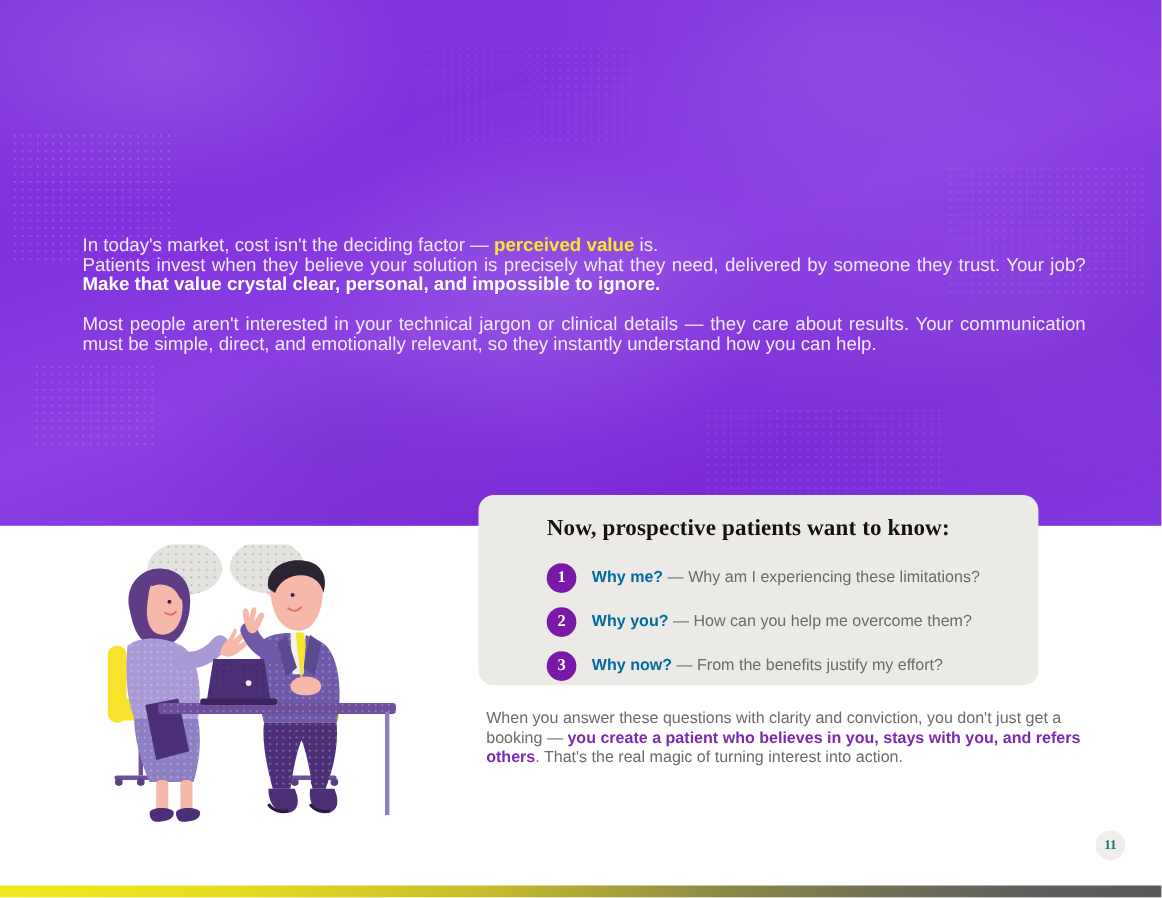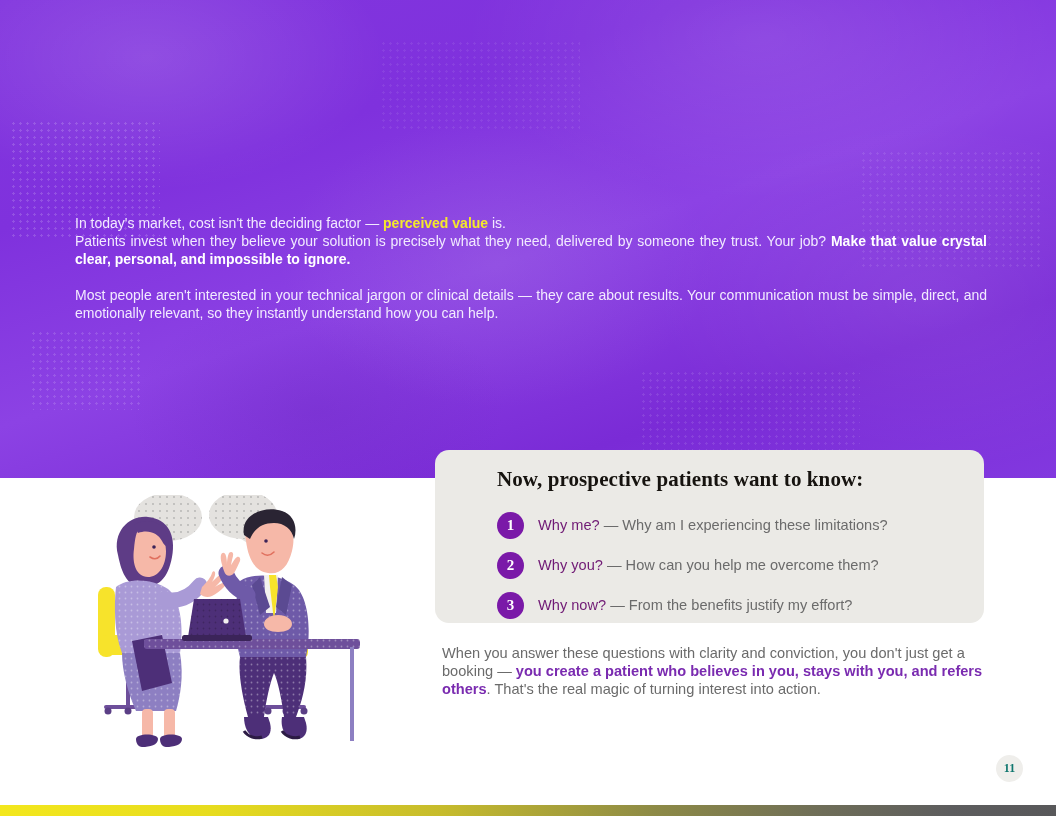--- a/index.html
+++ b/index.html
@@ -36,51 +36,51 @@
     position:absolute;left:72px;top:64px;width:930px;
     font-family:"Liberation Serif", serif;
     font-weight:700;font-size:52px;line-height:63px;color:#ffffff;
     letter-spacing:.1px;
   }
   .title .step{color:#f5e92b;}
 
   
   .body-copy{
     position:absolute;left:75px;width:912px;
-    color:#f2eaff;font-size:14px;line-height:18px;text-align:justify;
+    color:#f2eaff;font-size:17px;line-height:18px;text-align:justify;
   }
   .p1{top:214px;}
   .p2{top:286px;}
   .p3{top:340px;}
   .body-copy b{color:#ffffff;font-weight:700;}
   .body-copy .hl{color:#f5e92b;font-weight:700;}
 
   
   .illo{position:absolute;left:88px;top:495px;width:280px;height:265px;}
 
   
   .qcard{
-    position:absolute;left:435px;top:450px;width:549px;height:173px;
+    position:absolute;left:435px;top:450px;width:509px;height:173px;
     background:#ebeae6;border-radius:14px;
   }
   .qcard-title{
     position:absolute;left:62px;top:17px;
     font-family:"Liberation Serif", serif;font-weight:700;
     font-size:21px;color:#16130f;letter-spacing:.1px;white-space:nowrap;
   }
   .qlist{position:absolute;left:62px;top:55px;width:470px;}
   .qrow{display:flex;align-items:center;height:40px;}
   .qnum{
     width:27px;height:27px;border-radius:50%;background:#7a19a8;
     color:#fff;font-family:"Liberation Serif", serif;font-weight:700;
     font-size:15px;display:flex;align-items:center;justify-content:center;
     flex:0 0 auto;
   }
   .qtext{margin-left:14px;font-size:14.6px;color:#6b6b6b;white-space:nowrap;}
-  .qtext b{color:#701a75;font-weight:400;}
+  .qtext b{color:#0369a1;font-weight:700;}
 
   
   .closing{
     position:absolute;left:442px;top:644px;width:551px;
     font-size:14.6px;line-height:18px;color:#6b6b6b;
   }
   .closing b{color:#7a2bb0;font-weight:700;}
 
   
   .pagenum{

